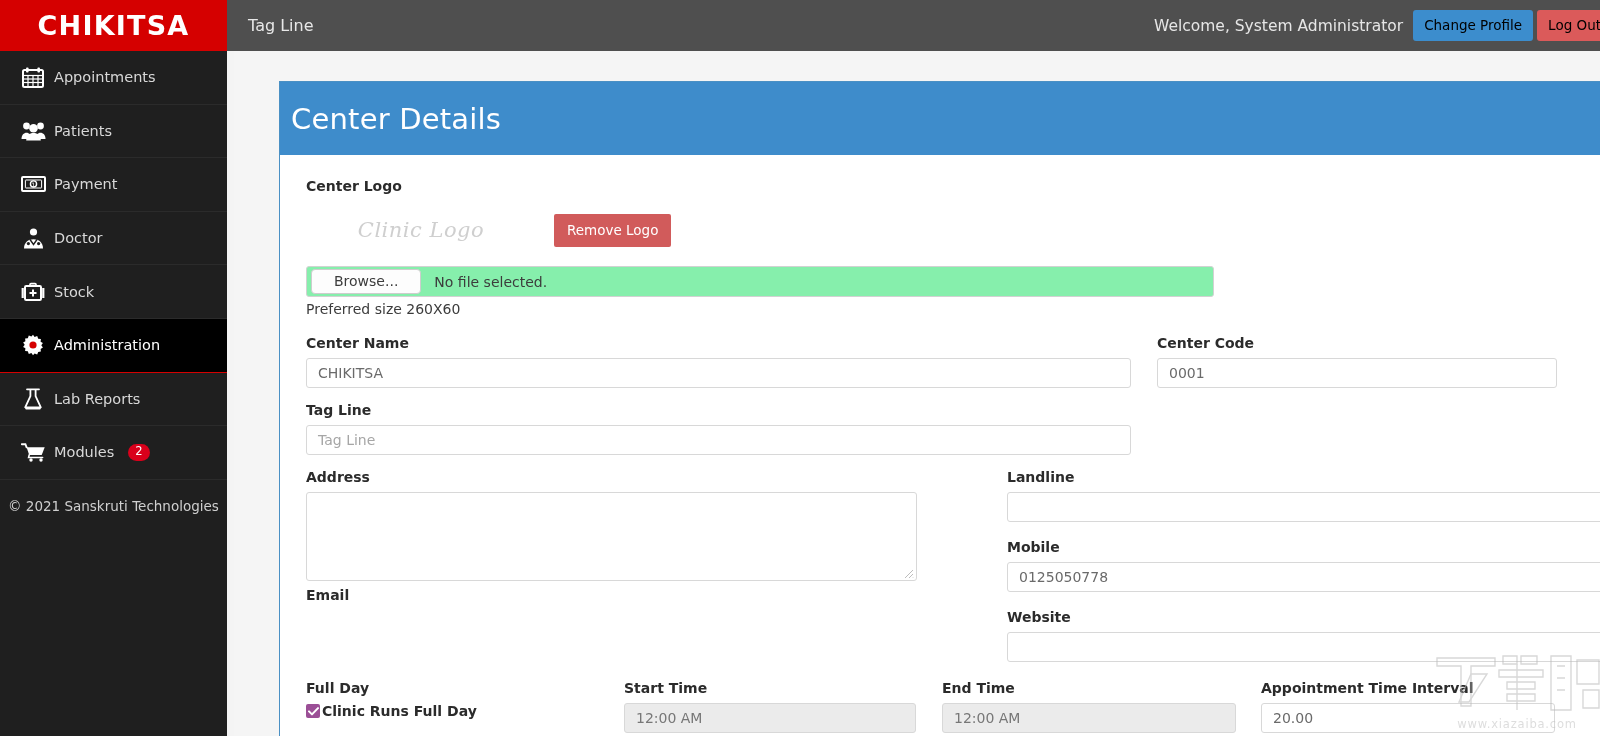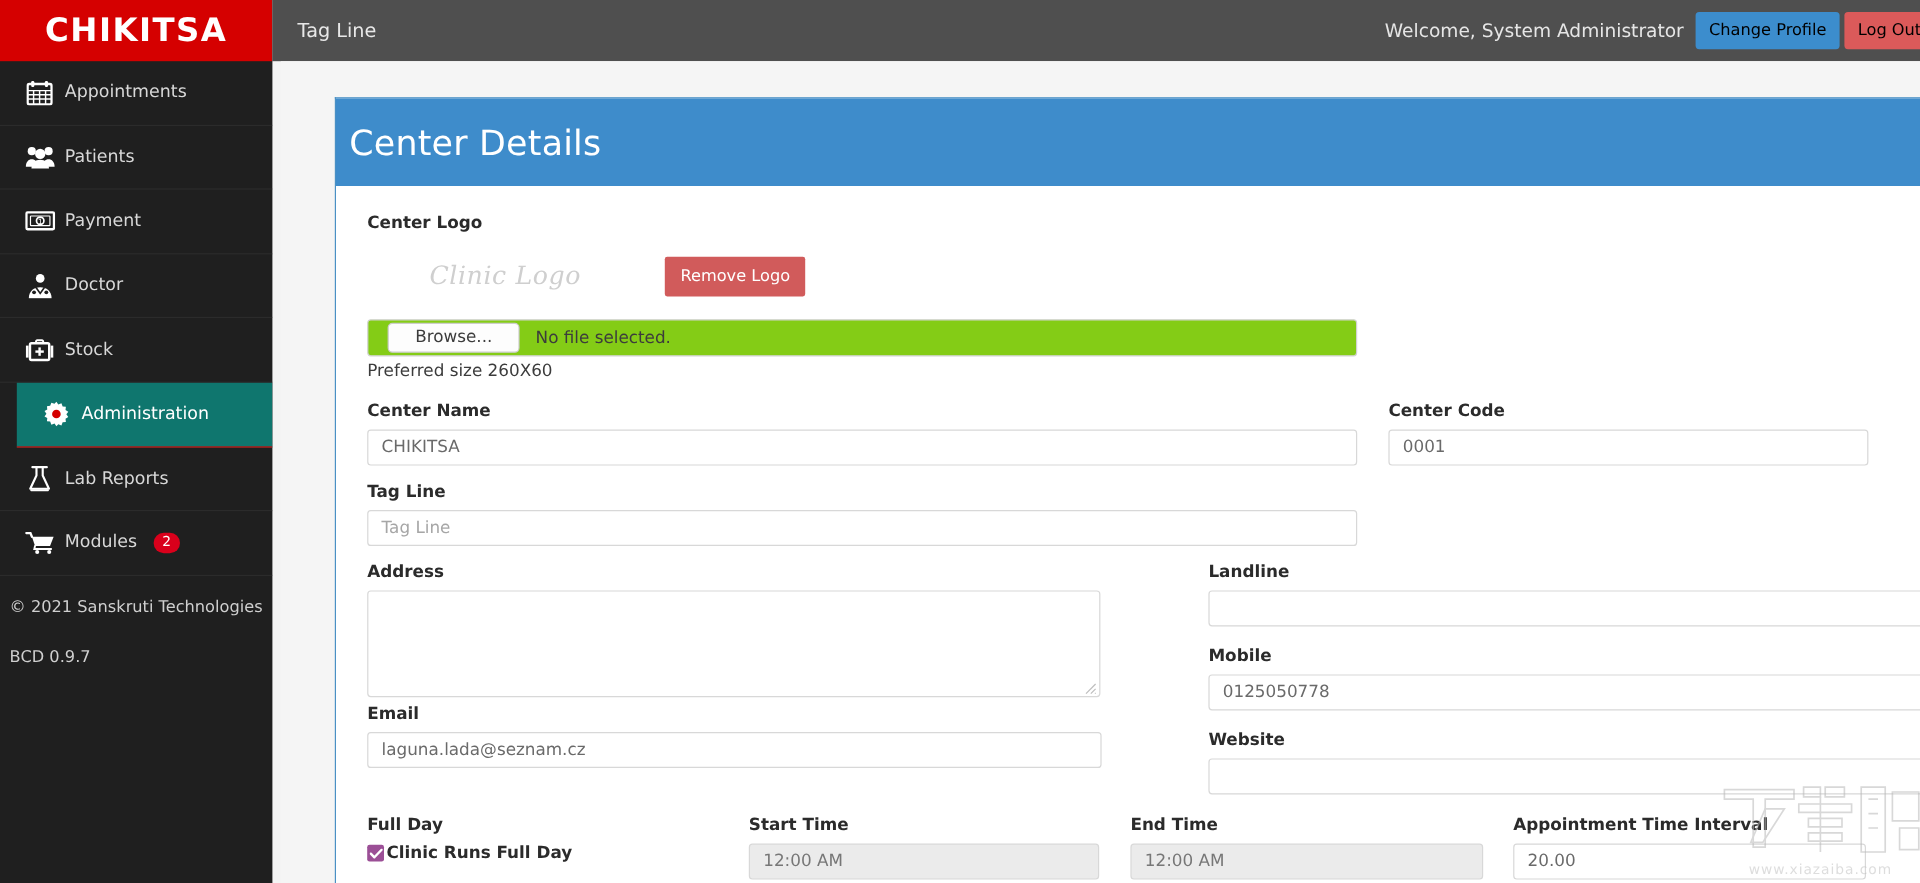--- a/index.html
+++ b/index.html
@@ -38,24 +38,23 @@
     height: 53.6px;
     display: flex;
     align-items: center;
     padding-left: 16px;
     border-bottom: 1px solid #2b2b2b;
     color: #d8d8d8;
     font-size: 14.5px;
     cursor: pointer;
   }
   .nav-item.active {
-    background: #0f766e;
+    background: #000000;
     color: #fff;
     border-bottom: 1px solid #d50000;
-    margin-left: 14px;
   }
   .nav-icon {
     width: 34px; height: 26px;
     display: flex; align-items: center; justify-content: center;
     margin-right: 4px;
     flex: 0 0 34px;
   }
   .nav-icon svg { display: block; }
   .nav-label { white-space: nowrap; }
   .nav-badge {
@@ -194,27 +193,27 @@
     border: none;
     border-radius: 2px;
     padding: 8px 13px 9px 13px;
     cursor: pointer;
     font-family: "DejaVu Sans", "Liberation Sans", sans-serif;
   }
 
   
   #file-row {
     margin-top: 16px;
-    width: 825px;
+    width: 908px;
     height: 31px;
     border: 1px solid #d2d2d2;
     border-radius: 3px;
-    background: #84cc16;
-    display: flex; align-items: center;
-    padding: 0 16px;
+    background: #86efac;
+    display: flex; align-items: center;
+    padding: 0 4px;
   }
   #browse-btn {
     border: 1px solid #cdcdcd;
     border-radius: 4px;
     background: #fdfdfd;
     font-size: 14px;
     color: #3c3c3c;
     padding: 3px 22px 4px 22px;
     cursor: pointer;
     font-family: "DejaVu Sans", "Liberation Sans", sans-serif;
@@ -414,21 +413,20 @@
             <path d="M8.2 12.9l-.6 2.6h14" fill="none" stroke="#fff" stroke-width="1.6" stroke-linecap="round"></path>
             <circle cx="10" cy="18" r="1.7" fill="#fff"></circle>
             <circle cx="20" cy="18" r="1.7" fill="#fff"></circle>
           </svg>
       </span>
       <span class="nav-label">Modules</span>
       <span class="nav-badge">2</span>
     </div>
 
     <div class="side-foot" id="copyright">© 2021 Sanskruti Technologies</div>
-    <div class="side-foot" id="version">BCD 0.9.7</div>
   </div>
 
   <div id="topbar">
     <span id="topbar-title">Tag Line</span>
     <div id="topbar-right">
       <span id="welcome-text">Welcome, System Administrator</span>
       <button class="top-btn" id="change-profile-btn">Change Profile</button>
       <button class="top-btn" id="logout-btn">Log Out</button>
     </div>
   </div>
@@ -484,21 +482,20 @@
                     <g stroke="#bdbdbd" stroke-width="1">
                       <line x1="9" y1="1" x2="1" y2="9"></line>
                       <line x1="9" y1="5" x2="5" y2="9"></line>
                       <line x1="9" y1="8.5" x2="8.5" y2="9"></line>
                     </g>
                   </svg>
               </span>
             </div>
 
             <label class="fld-label" style="margin-top:6px;">Email</label>
-            <div class="txt-input w612">laguna.lada@seznam.cz</div>
           </div>
 
           <div class="col-right" id="contact-col" style="width:612px;">
             <label class="fld-label">Landline</label>
             <div class="txt-input w612"></div>
 
             <label class="fld-label" style="margin-top:17px;">Mobile</label>
             <div class="txt-input w612">0125050778</div>
 
             <label class="fld-label" style="margin-top:17px;">Website</label>

